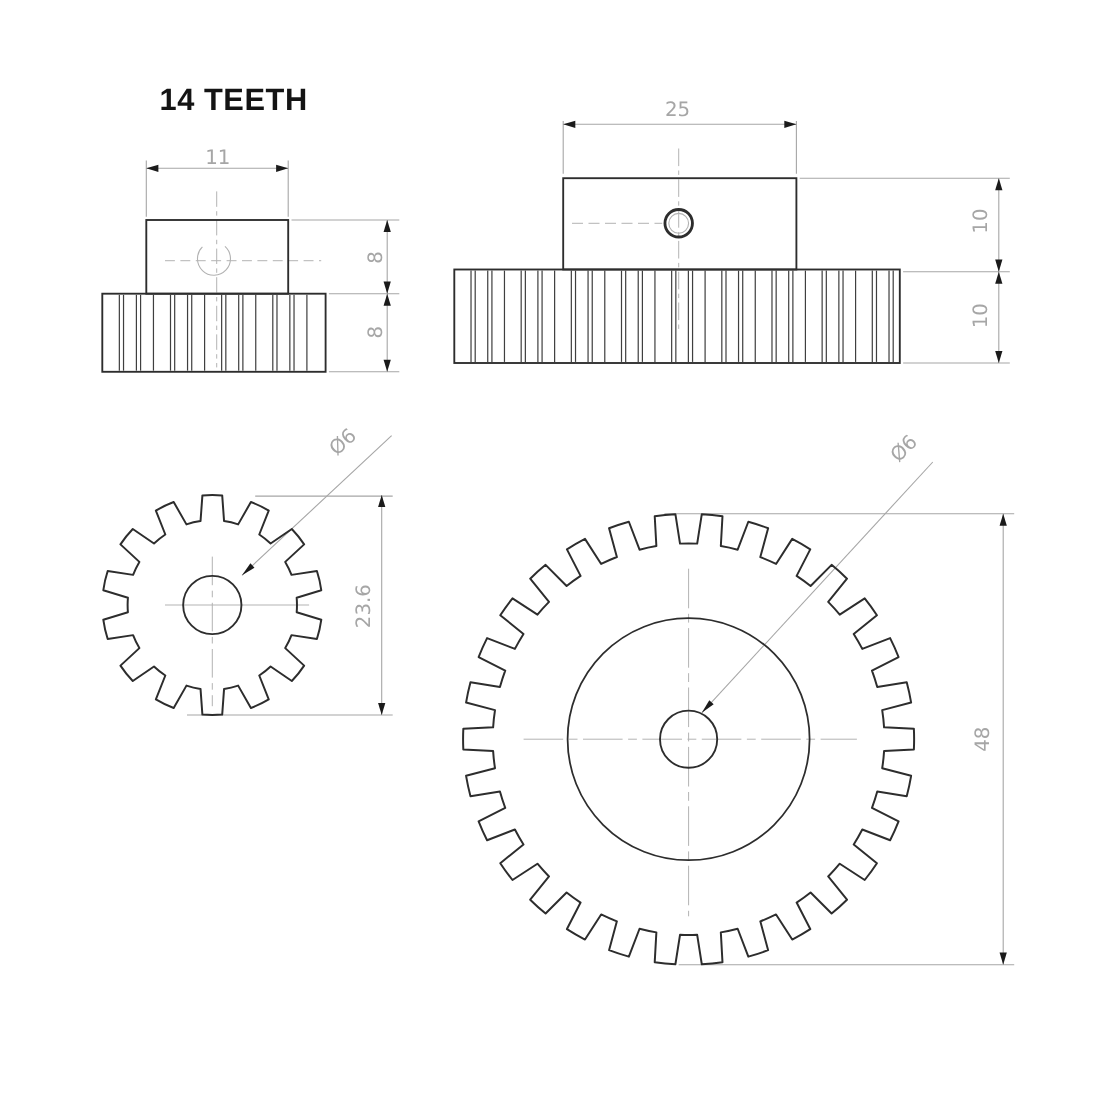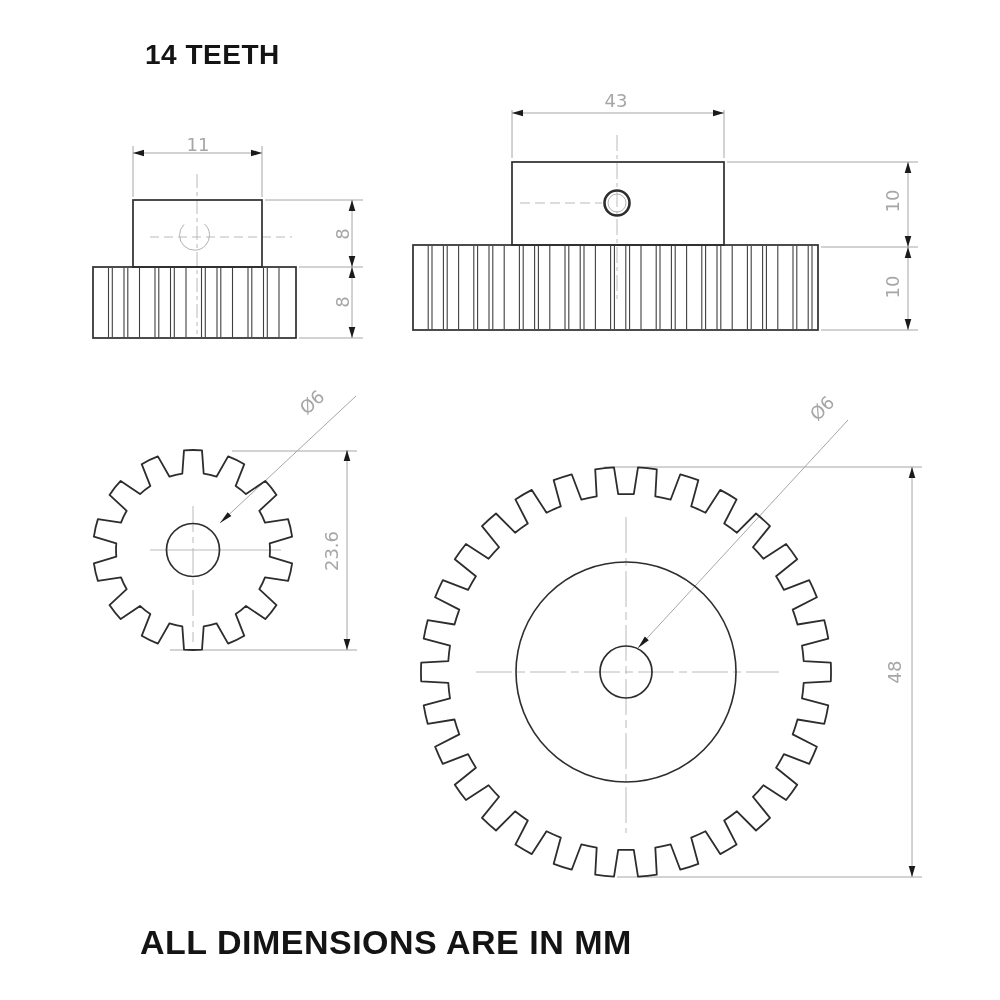--- a/index.html
+++ b/index.html
@@ -5,20 +5,21 @@
   html,body{margin:0;padding:0;background:#ffffff;}
   .canvas{
     position:relative;width:1000px;height:1000px;background:#ffffff;overflow:hidden;
     font-family:"DejaVu Sans",sans-serif;
   }
   svg{position:absolute;left:0;top:0;}
   .lbl{position:absolute;white-space:nowrap;}
   .title{
     font-family:"Liberation Sans",sans-serif;font-weight:bold;font-size:28px;color:#141414;
     letter-spacing:0.5px;
+    margin-top:36px;
   }
   .footer{
     font-family:"Liberation Sans",sans-serif;font-weight:bold;font-size:34px;color:#141414;
     letter-spacing:0.5px;
   }
   .dim{
     font-size:18px;color:#a6a6a6;transform:translate(-50%,-50%);
   }
   .dim.r90{transform:translate(-50%,-50%) rotate(-90deg);}
   .dim.r42{transform:translate(-50%,-50%) rotate(-42deg);}
@@ -155,24 +156,23 @@
       <circle cx="626" cy="672" r="110" fill="none" stroke="#2d2d2d" stroke-width="1.6"></circle>
       <circle cx="626" cy="672" r="26" fill="none" stroke="#2d2d2d" stroke-width="1.7"></circle>
     </svg>
 
   <div class="lbl title" style="left:145px;top:39px">14 TEETH</div>
 
   <div class="lbl dim" style="left:198px;top:144px">11</div>
   <div class="lbl dim r90" style="left:342px;top:234px">8</div>
   <div class="lbl dim r90" style="left:342px;top:302px">8</div>
 
-  <div class="lbl dim" style="left:616px;top:100px">43</div>
+  <div class="lbl dim" style="left:616px;top:100px">25</div>
   <div class="lbl dim r90" style="left:892px;top:201px">10</div>
   <div class="lbl dim r90" style="left:892px;top:287px">10</div>
 
   <div class="lbl dim r42" style="left:312px;top:402px">Ø6</div>
   <div class="lbl dim r90" style="left:331px;top:551px">23.6</div>
 
   <div class="lbl dim r45" style="left:822px;top:408px">Ø6</div>
   <div class="lbl dim r90" style="left:894px;top:672px">48</div>
 
-  <div class="lbl footer" style="left:140px;top:923px">ALL DIMENSIONS ARE IN MM</div>
 </div>
 
 </body></html>

